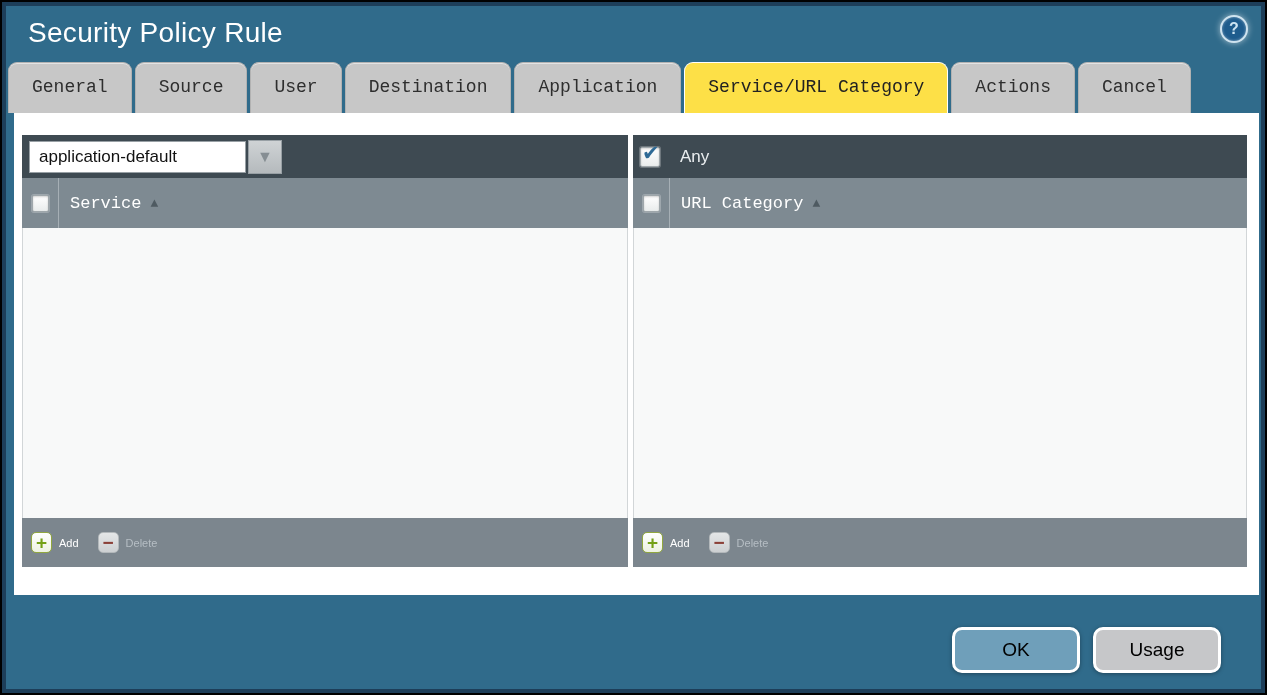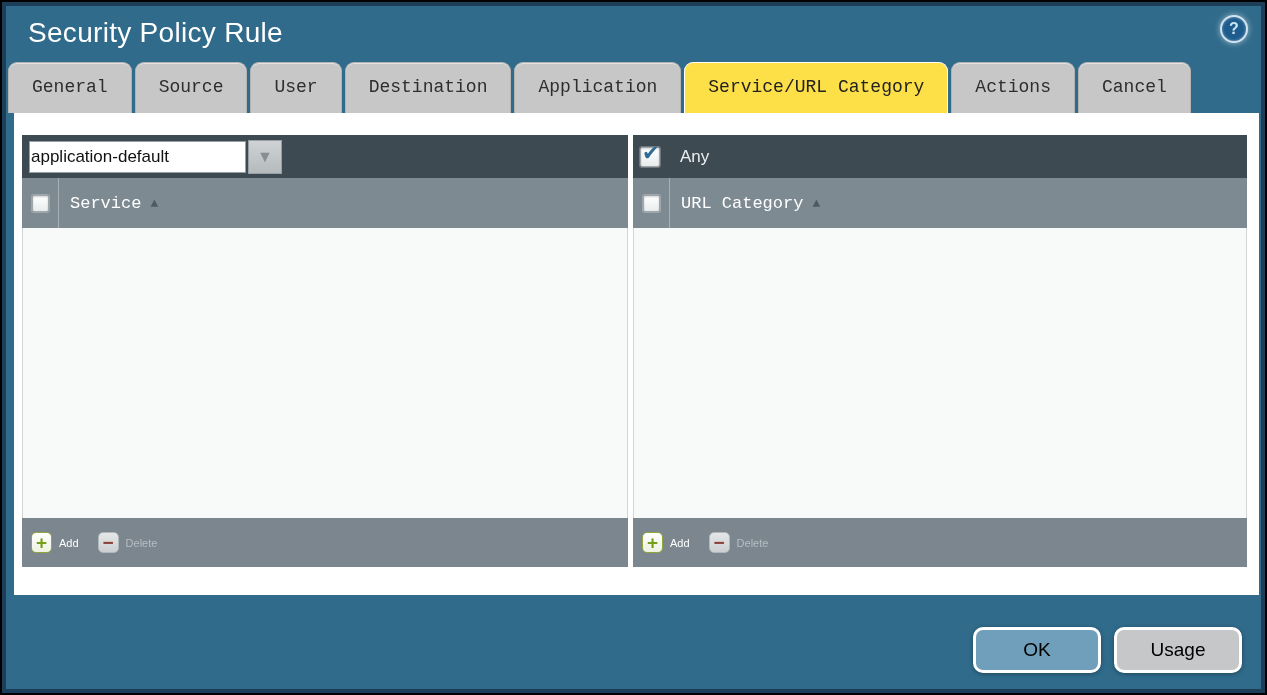--- a/index.html
+++ b/index.html
@@ -99,21 +99,21 @@
   .panel-footer {
     height: 49px; background: #7c868e;
     display: flex; align-items: center;
     padding: 0 9px; gap: 19px; flex: none;
   }
   
   .dropdown { display: flex; align-items: center; }
   .dropdown-value {
     width: 217px; height: 32px;
     background: #ffffff; border: 1px solid #98a0a5;
-    line-height: 30px; padding-left: 1px;
+    line-height: 30px; padding-left: 9px;
     font-size: 17px; color: #111;
     cursor: pointer;
   }
   .dropdown-btn {
     width: 34px; height: 34px; margin-left: 2px;
     background: linear-gradient(#cfd3d5, #b5babd);
     border: 1px solid #98a0a5;
     display: flex; align-items: center; justify-content: center;
     cursor: pointer;
   }
@@ -148,21 +148,21 @@
   }
   .icon-del {
     background: linear-gradient(#e4e6e7, #cdd0d2);
     border: 1px solid #b3b8bb;
     color: #8b4038;
   }
   .tool-label { color: #ffffff; font-size: 11px; }
   .tool-btn.disabled .tool-label { color: #b6bec4; }
   
   .action-buttons {
-    position: absolute; right: 19px; bottom: 16px;
+    position: absolute; right: 40px; bottom: 16px;
     display: flex; gap: 13px;
   }
   .btn {
     width: 128px; height: 46px;
     border-radius: 10px;
     border: 3px solid #ffffff;
     font-size: 19px; color: #000;
     font-family: "Liberation Sans", "DejaVu Sans", sans-serif;
     box-shadow: 0 1px 4px rgba(0,0,0,.35);
     cursor: pointer;

